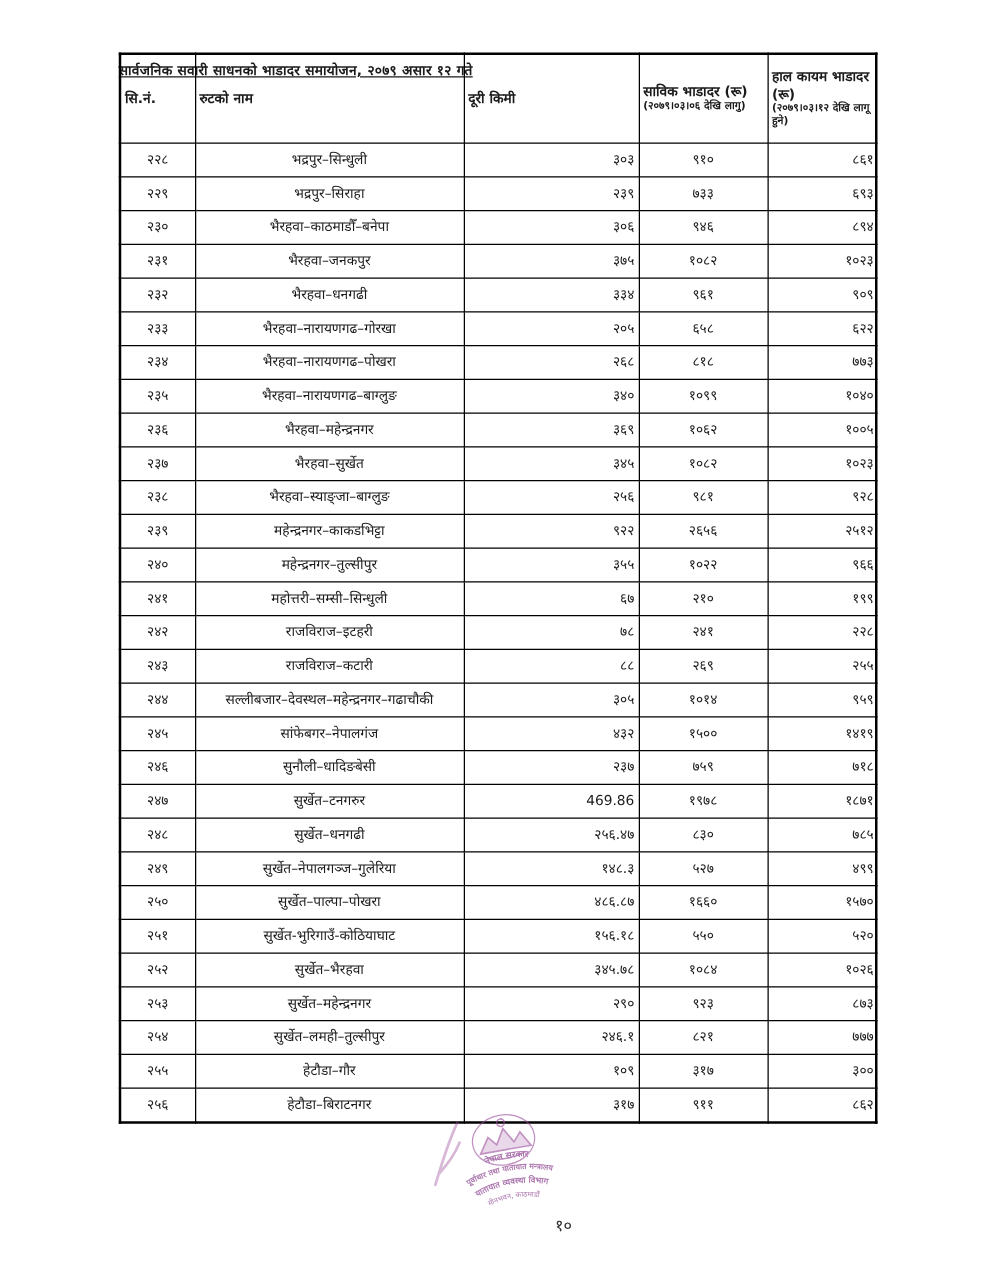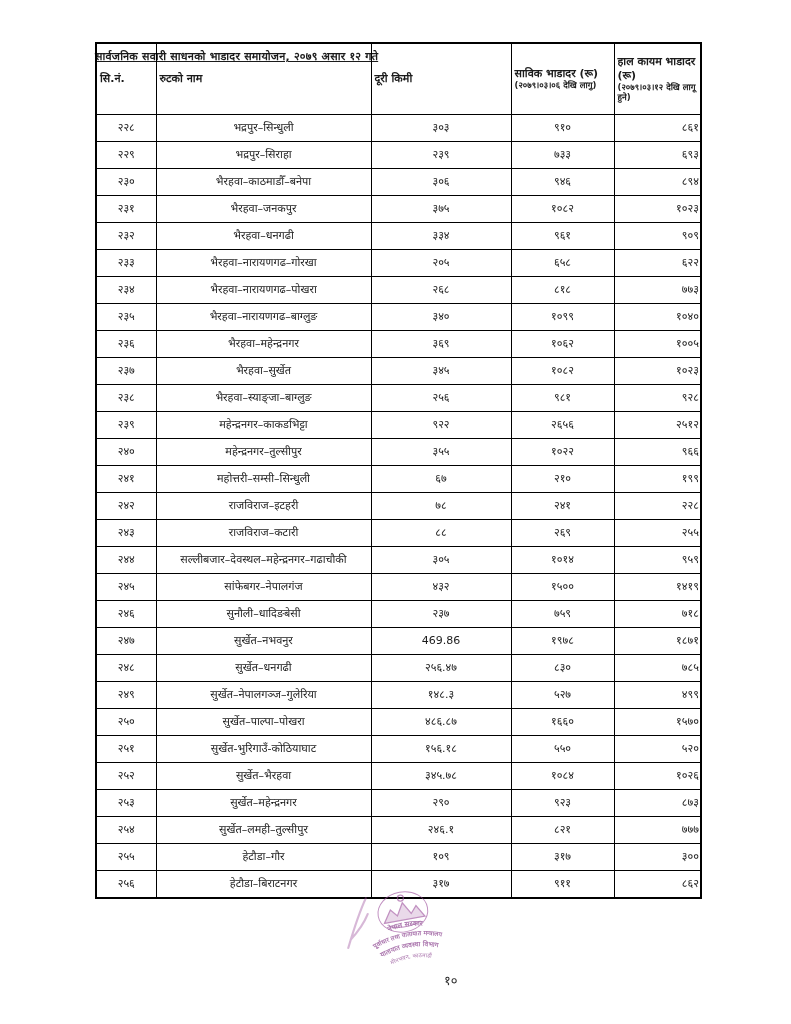--- a/index.html
+++ b/index.html
@@ -50,21 +50,21 @@
     margin-top:1px;
   }
   tbody td{
     font-size:11px;
     height:24px;
     text-align:center;
     line-height:1.2;
   }
   tbody td.c0{width:60px;}
   tbody td.c1{width:215px;padding:1px 20px;}
-  tbody td.c2{width:140px;}
+  tbody td.c2{width:140px;text-align:right;}
   tbody td.c3{width:103px;}
   tbody td.c4{width:87px;text-align:right;padding-right:1px;}
   col.w0{width:60px;}col.w1{width:215px;}col.w2{width:140px;}
   col.w3{width:103px;}col.w4{width:87px;}
   .stamp{
     position:absolute;
     left:338px;top:886px;
     width:132px;height:88px;
     pointer-events:none;
   }
@@ -232,21 +232,21 @@
       </tr>
       <tr>
         <td class="c0">२४६</td>
         <td class="c1">सुनौली–धादिङबेसी</td>
         <td class="c2">२३७</td>
         <td class="c3">७५९</td>
         <td class="c4">७१८</td>
       </tr>
       <tr>
         <td class="c0">२४७</td>
-        <td class="c1">सुर्खेत–नभवनुर</td>
+        <td class="c1">सुर्खेत–टनगरुर</td>
         <td class="c2">469.86</td>
         <td class="c3">१९७८</td>
         <td class="c4">१८७१</td>
       </tr>
       <tr>
         <td class="c0">२४८</td>
         <td class="c1">सुर्खेत–धनगढी</td>
         <td class="c2">२५६.४७</td>
         <td class="c3">८३०</td>
         <td class="c4">७८५</td>

